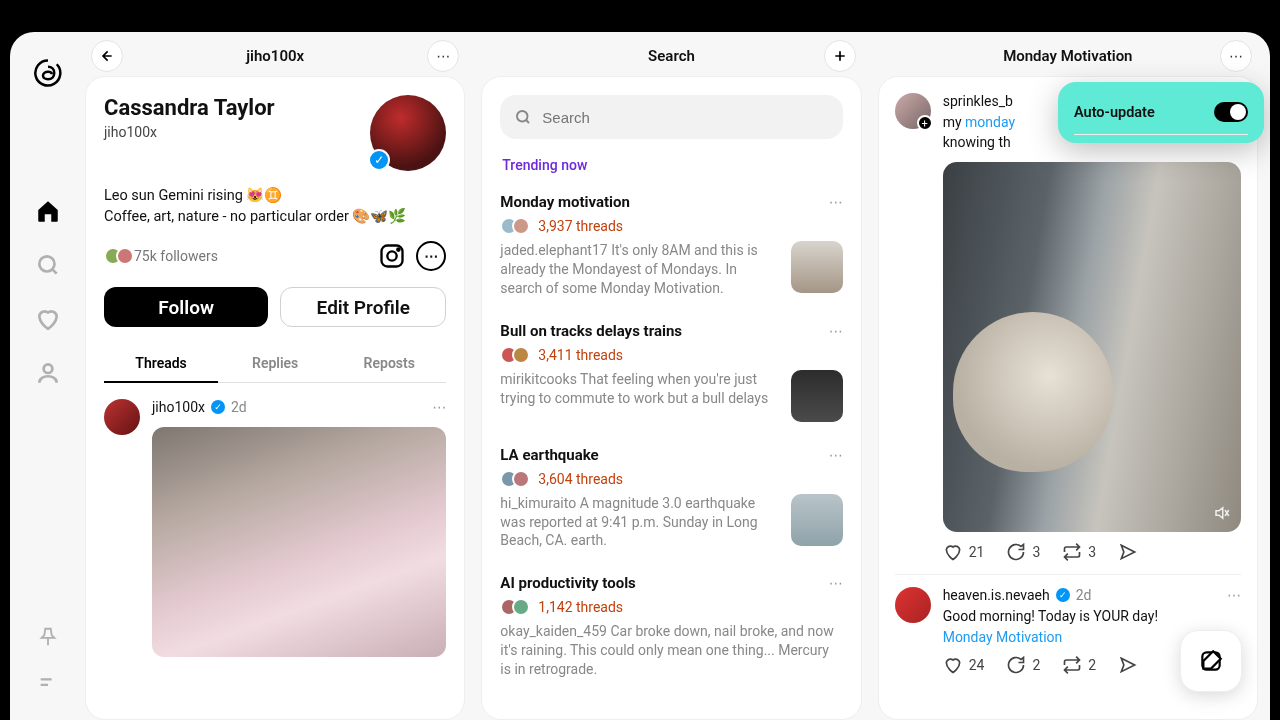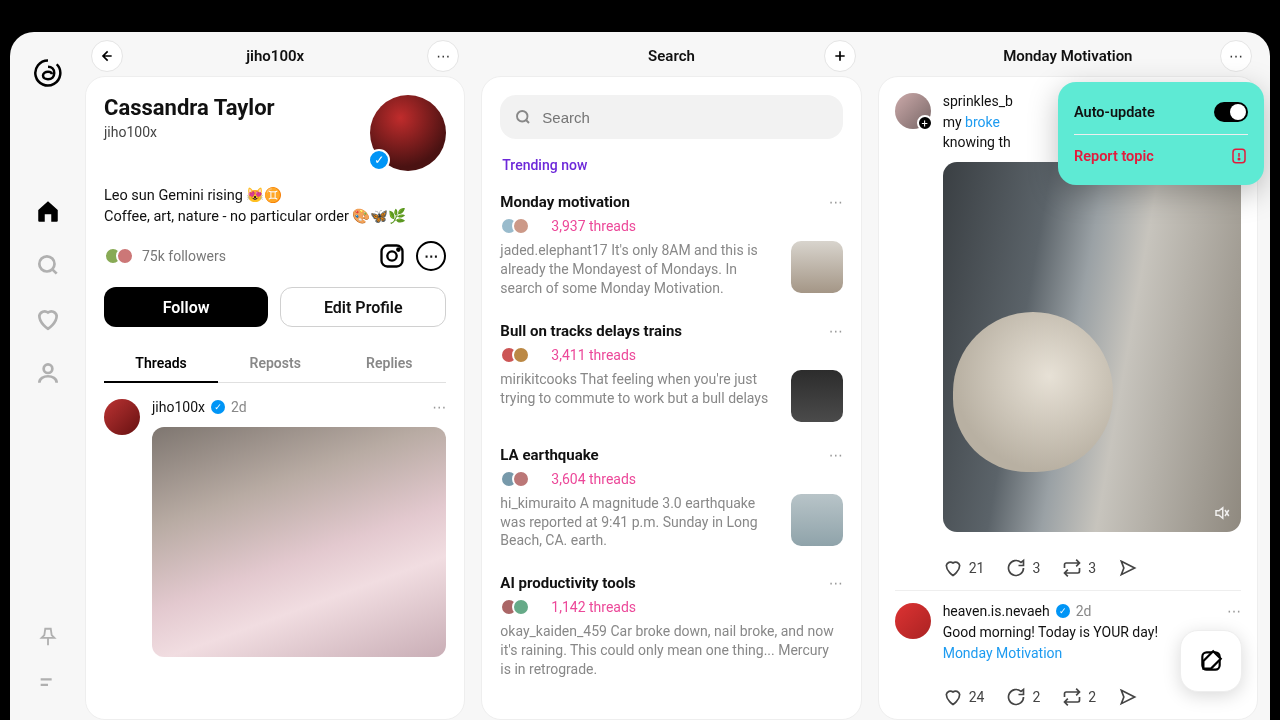--- a/index.html
+++ b/index.html
@@ -83,30 +83,30 @@
     width:22px; height:22px; background:#0095f6; border-radius:50%;
     border:2px solid #fff;
     display:flex; align-items:center; justify-content:center;
     color:#fff; font-size:12px;
   }
   .profile-top { display:flex; justify-content:space-between; }
   .displayname { font-size:22px; font-weight:700; }
   .handle { color:#444; margin-top:4px; }
   .bio { margin-top:14px; line-height:1.45; font-size:14.5px; }
   .followers-row { display:flex; align-items:center; justify-content:space-between; margin-top:14px; }
-  .followers-left { display:flex; align-items:center; gap:8px; color:#777; }
+  .followers-left { display:flex; align-items:center; color:#777; }
   .facepile { display:flex; }
   .facepile .fp { width:18px; height:18px; border-radius:50%; background:#999; border:2px solid #fff; margin-left:-6px; }
   .facepile .fp:first-child{ margin-left:0; }
   .iconcircle { width:30px; height:30px; border-radius:50%; border:2px solid #000; display:flex; align-items:center; justify-content:center; }
   .followers-right { display:flex; gap:10px; align-items:center; }
 
   .btnrow { display:flex; gap:12px; margin-top:16px; }
   .btn {
-    flex:1; height:40px; border-radius:12px; font-weight:600; font-size:16px;
+    flex:1; height:40px; border-radius:12px; font-weight:600; font-size:19px;
     display:flex; align-items:center; justify-content:center; cursor:pointer;
   }
   .btn-black { background:#000; color:#fff; }
   .btn-outline { background:#fff; border:1px solid #d0d0d0; }
 
   .tabs { display:flex; margin-top:18px; }
   .tab { flex:1; text-align:center; padding:10px 0; color:#888; font-weight:600; border-bottom:1px solid #e0e0e0; }
   .tab.active { color:#000; border-bottom:2px solid #000; }
 
   .post { display:flex; gap:12px; padding-top:16px; }
@@ -128,21 +128,21 @@
     display:flex; align-items:center; padding:0 14px; gap:10px; color:#888;
     margin-bottom:4px;
   }
   .searchbox input { border:0; outline:0; background:transparent; font-size:15px; flex:1; color:#333; }
   .section-label { color:#6d28d9; font-weight:500; padding:14px 2px 8px; }
   .trend {
     padding:12px 0; border-bottom:0;
   }
   .trend-row1 { display:flex; align-items:center; justify-content:space-between; }
   .trend-title { font-weight:700; font-size:15px; }
-  .trend-meta { display:flex; align-items:center; gap:21px; margin-top:6px; color:#ec4899; }
+  .trend-meta { display:flex; align-items:center; gap:8px; margin-top:6px; color:#c2410c; }
   .trend-body { display:flex; gap:12px; margin-top:6px; }
   .trend-text { flex:1; color:#888; line-height:1.35; }
   .trend-text .tu { color:#888; font-weight:400; }
   .thumb { width:52px; height:52px; border-radius:10px; flex-shrink:0; }
   .thumb.a{ background:linear-gradient(#d8d4cd,#a49686); }
   .thumb.b{ background:linear-gradient(#2c2c2c,#4b4b4b); }
   .thumb.c{ background:linear-gradient(#b8c4c8,#8fa3aa); }
 
   
   .feed-post { padding:0 0 12px 0; }
@@ -154,21 +154,21 @@
     background: linear-gradient(100deg,#3a3f43 0%, #5b6369 30%, #9aa1a5 45%, #c7c4bd 60%, #8f897f 100%);
     position:relative; overflow:hidden;
   }
   .feed-img::after{
     content:""; position:absolute; left:10px; top:150px; width:160px; height:160px;
     background: radial-gradient(circle at 60% 40%, #e7e1d6, #b8b0a2 70%);
     border-radius:50% 50% 48% 46%;
     filter: blur(0.3px);
   }
   .mute-ic { position:absolute; right:10px; bottom:10px; color:#fff; opacity:.85; }
-  .actions { display:flex; gap:22px; align-items:center; margin-top:26px; color:#444; font-size:14px; }
+  .actions { display:flex; gap:22px; align-items:center; margin-top:10px; color:#444; font-size:14px; }
   .actions .act { display:flex; align-items:center; gap:6px; }
 
   
   .popover {
     position:absolute; top:46px; right:-6px;
     width:206px; background:#5eead4; border-radius:18px;
     box-shadow: 0 8px 30px rgba(0,0,0,.25);
     padding:8px 16px; z-index:10;
   }
   .menu-item { display:flex; align-items:center; justify-content:space-between; padding:12px 0; font-size:14.5px; font-weight:600; }
@@ -288,22 +288,22 @@
             </span>
             <span class="iconcircle" style="font-weight:900">⋯</span>
           </div>
         </div>
         <div class="btnrow">
           <div class="btn btn-black">Follow</div>
           <div class="btn btn-outline">Edit Profile</div>
         </div>
         <div class="tabs">
           <div class="tab active">Threads</div>
+          <div class="tab">Replies</div>
           <div class="tab">Reposts</div>
-          <div class="tab">Replies</div>
         </div>
         <div class="post">
           <div class="av-sm"></div>
           <div style="flex:1">
             <div class="post-head">
               <span class="uname">jiho100x</span>
               <span class="verify-inline">✓</span>
               <span class="time">2d</span>
               <span class="dots-right">⋯</span>
             </div>
@@ -411,42 +411,34 @@
         <span style="width:32px"></span>
         <div class="title">Monday Motivation</div>
         <div class="hbtn">⋯</div>
       </div>
 
       <div class="popover">
         <div class="menu-item sep">
           <span>Auto-update</span>
           <span class="toggle"></span>
         </div>
-        <div class="menu-item red">
-          <span>Report topic</span>
-          <svg class="svg18" viewBox="0 0 24 24" fill="none" stroke="#e21b3c" stroke-width="2">
-              <rect x="4" y="3" width="16" height="18" rx="4"></rect>
-              <path d="M12 8v5"></path>
-              <circle cx="12" cy="16" r="1" fill="#e21b3c"></circle>
-            </svg>
-        </div>
       </div>
 
       <div class="card" style="padding:16px 16px 0">
         <div class="feed-post">
           <div class="post" style="padding-top:0">
             <div class="av-feed">
                 <span class="plusb">+</span>
               </div>
             <div style="flex:1;min-width:0">
               <div class="post-head">
                 <span class="uname">sprinkles_b</span>
               </div>
               <div class="post-body">
-                <span>my </span><span class="link">broke</span><br>
+                <span>my </span><span class="link">monday</span><br>
                 <span> knowing th</span>
               </div>
               <div class="feed-img">
                 <span class="mute-ic">
                   <svg class="svg18" viewBox="0 0 24 24" fill="none" stroke="#fff" stroke-width="2">
                       <path d="M4 9v6h4l5 4V5L8 9H4z"></path>
                       <path d="M16 8l5 8M21 8l-5 8"></path>
                     </svg>
                 </span>
               </div>

